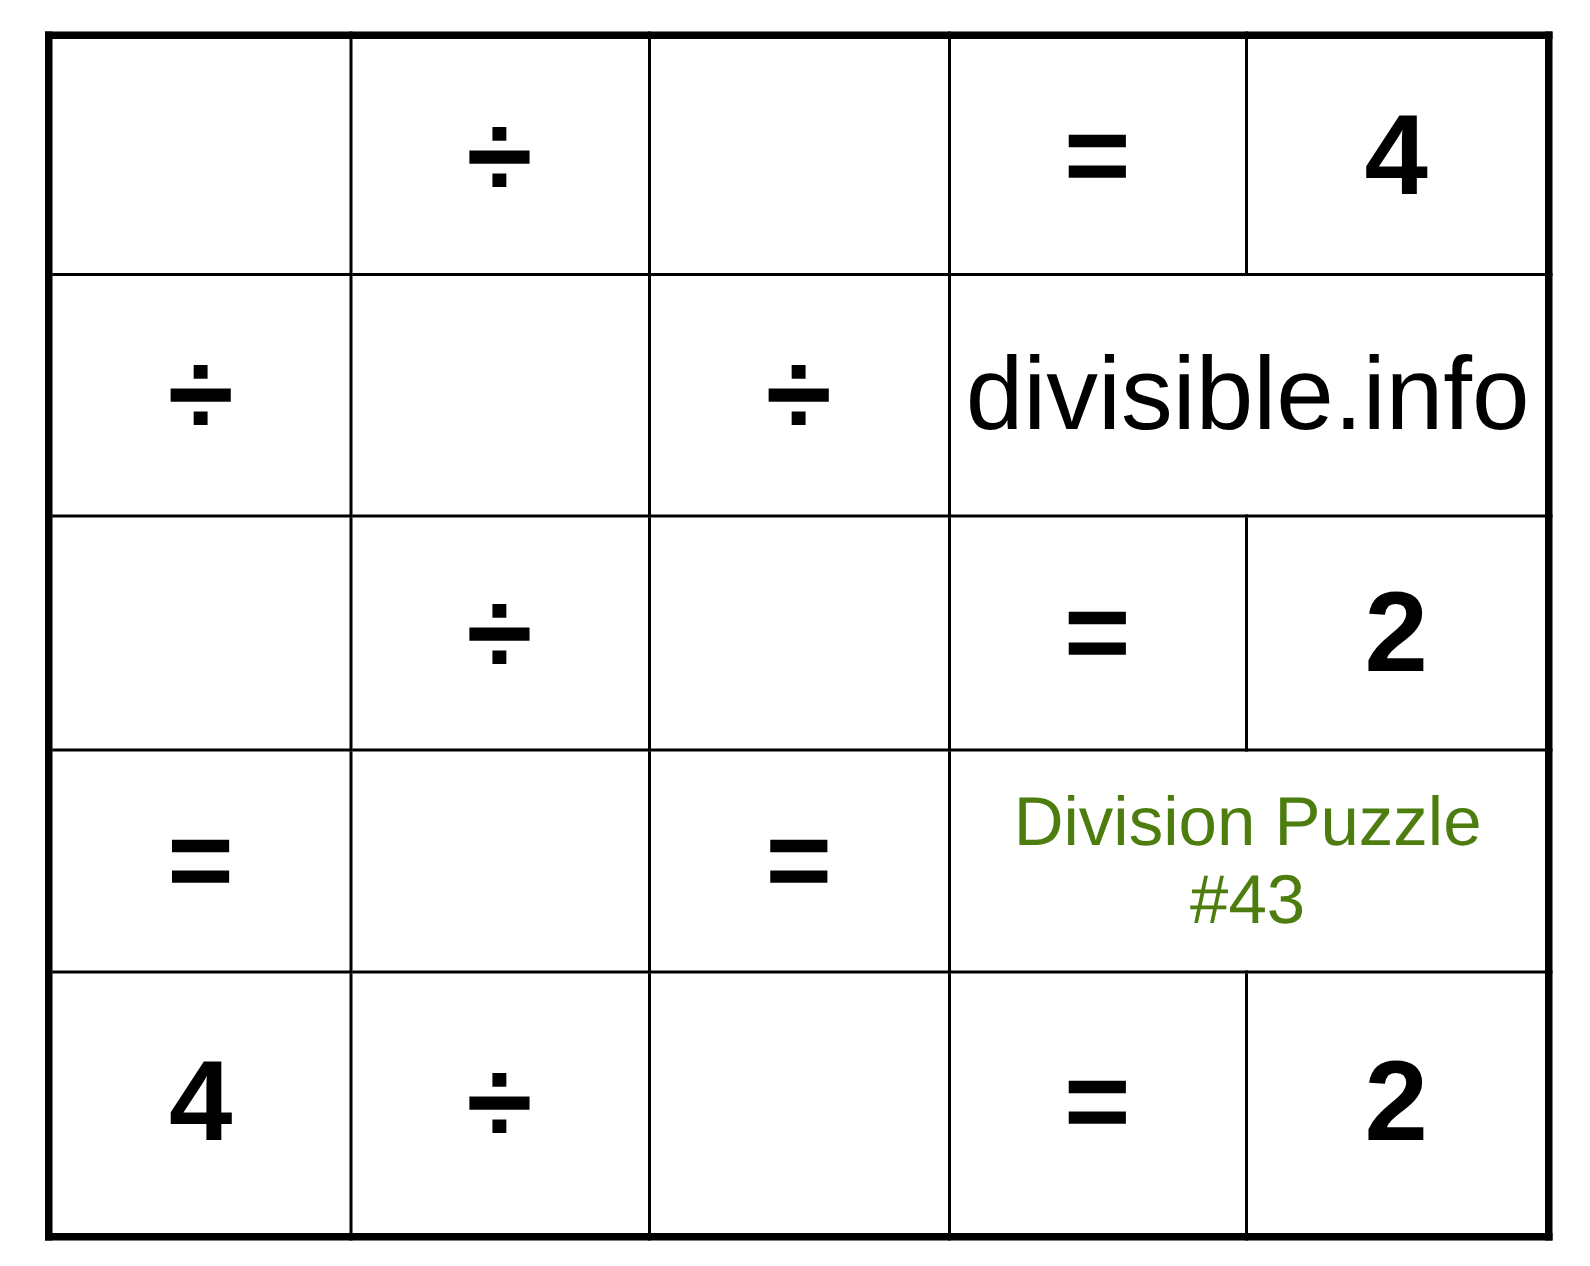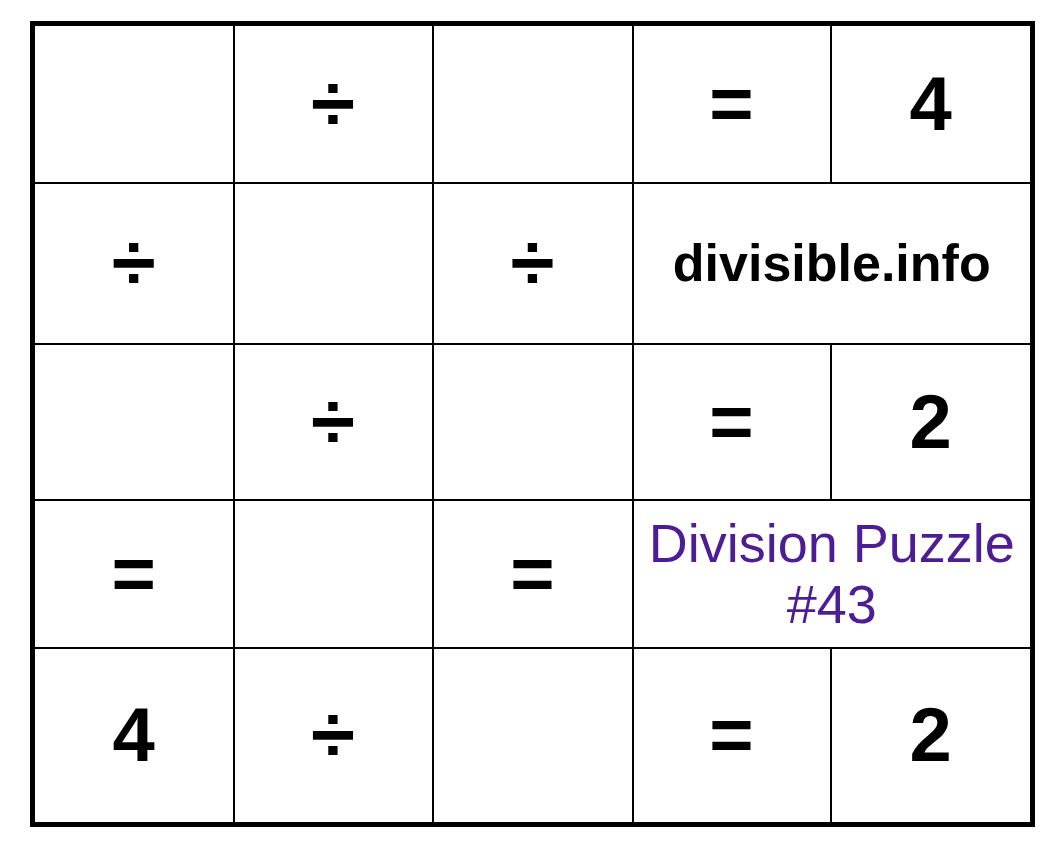--- a/index.html
+++ b/index.html
@@ -87,31 +87,31 @@
     font-size: 80px;
   }
 
   .glyph-empty {
     font-size: 0;
     line-height: 0;
   }
 
   .label-brand {
     font-family: "Liberation Sans", sans-serif;
-    font-size: 52px;
-    font-weight: bold;
+    font-size: 69px;
+    font-weight: normal;
     color: #000000;
     white-space: nowrap;
   }
 
   .label-title {
     font-family: "Liberation Sans", sans-serif;
-    font-size: 54px;
+    font-size: 46px;
     font-weight: normal;
-    color: #4c1d95;
+    color: #4d7c0f;
     text-align: center;
     line-height: 1.12;
     padding: 0 6px;
   }
 </style>
 </head>
 <body>
 
 <div id="puzzle-wrap">
 

